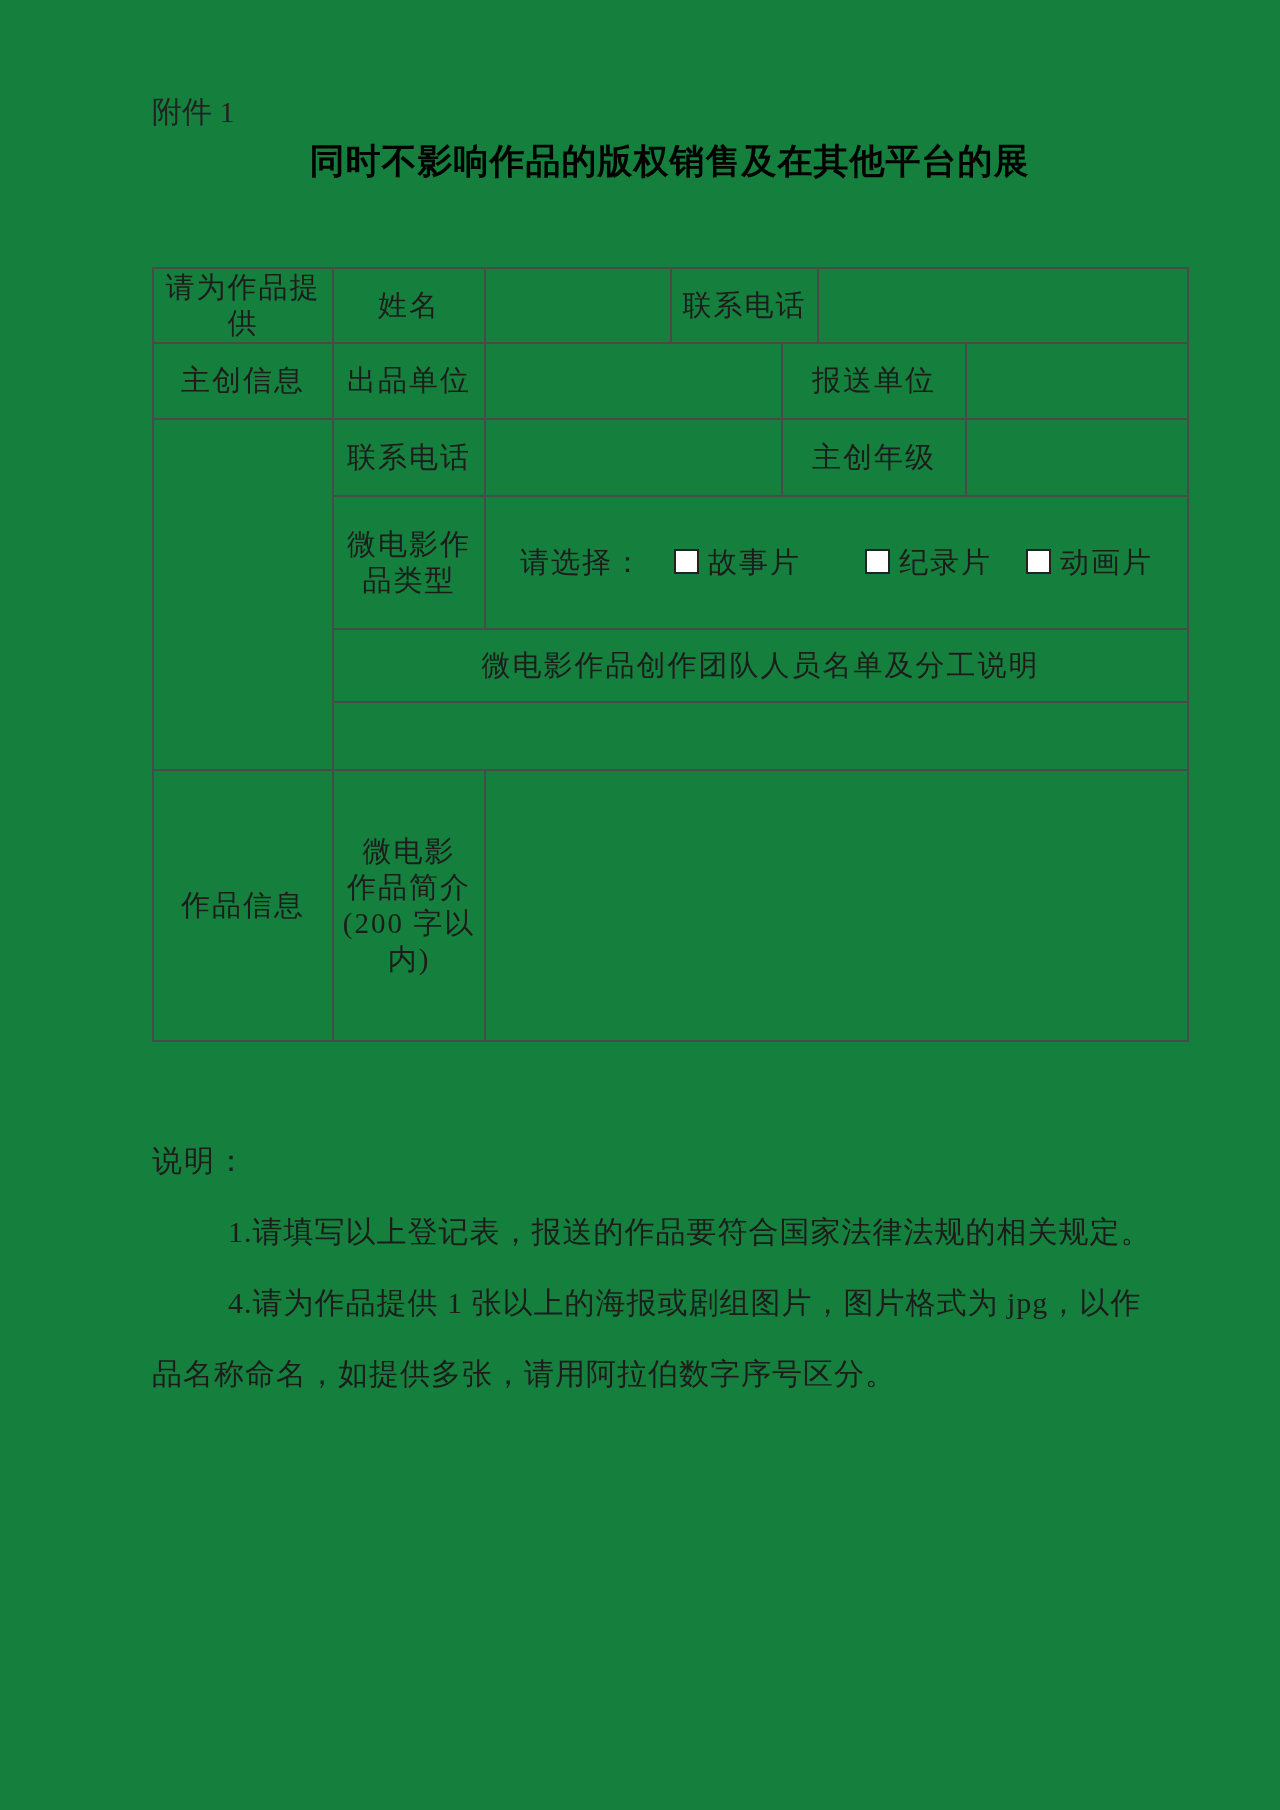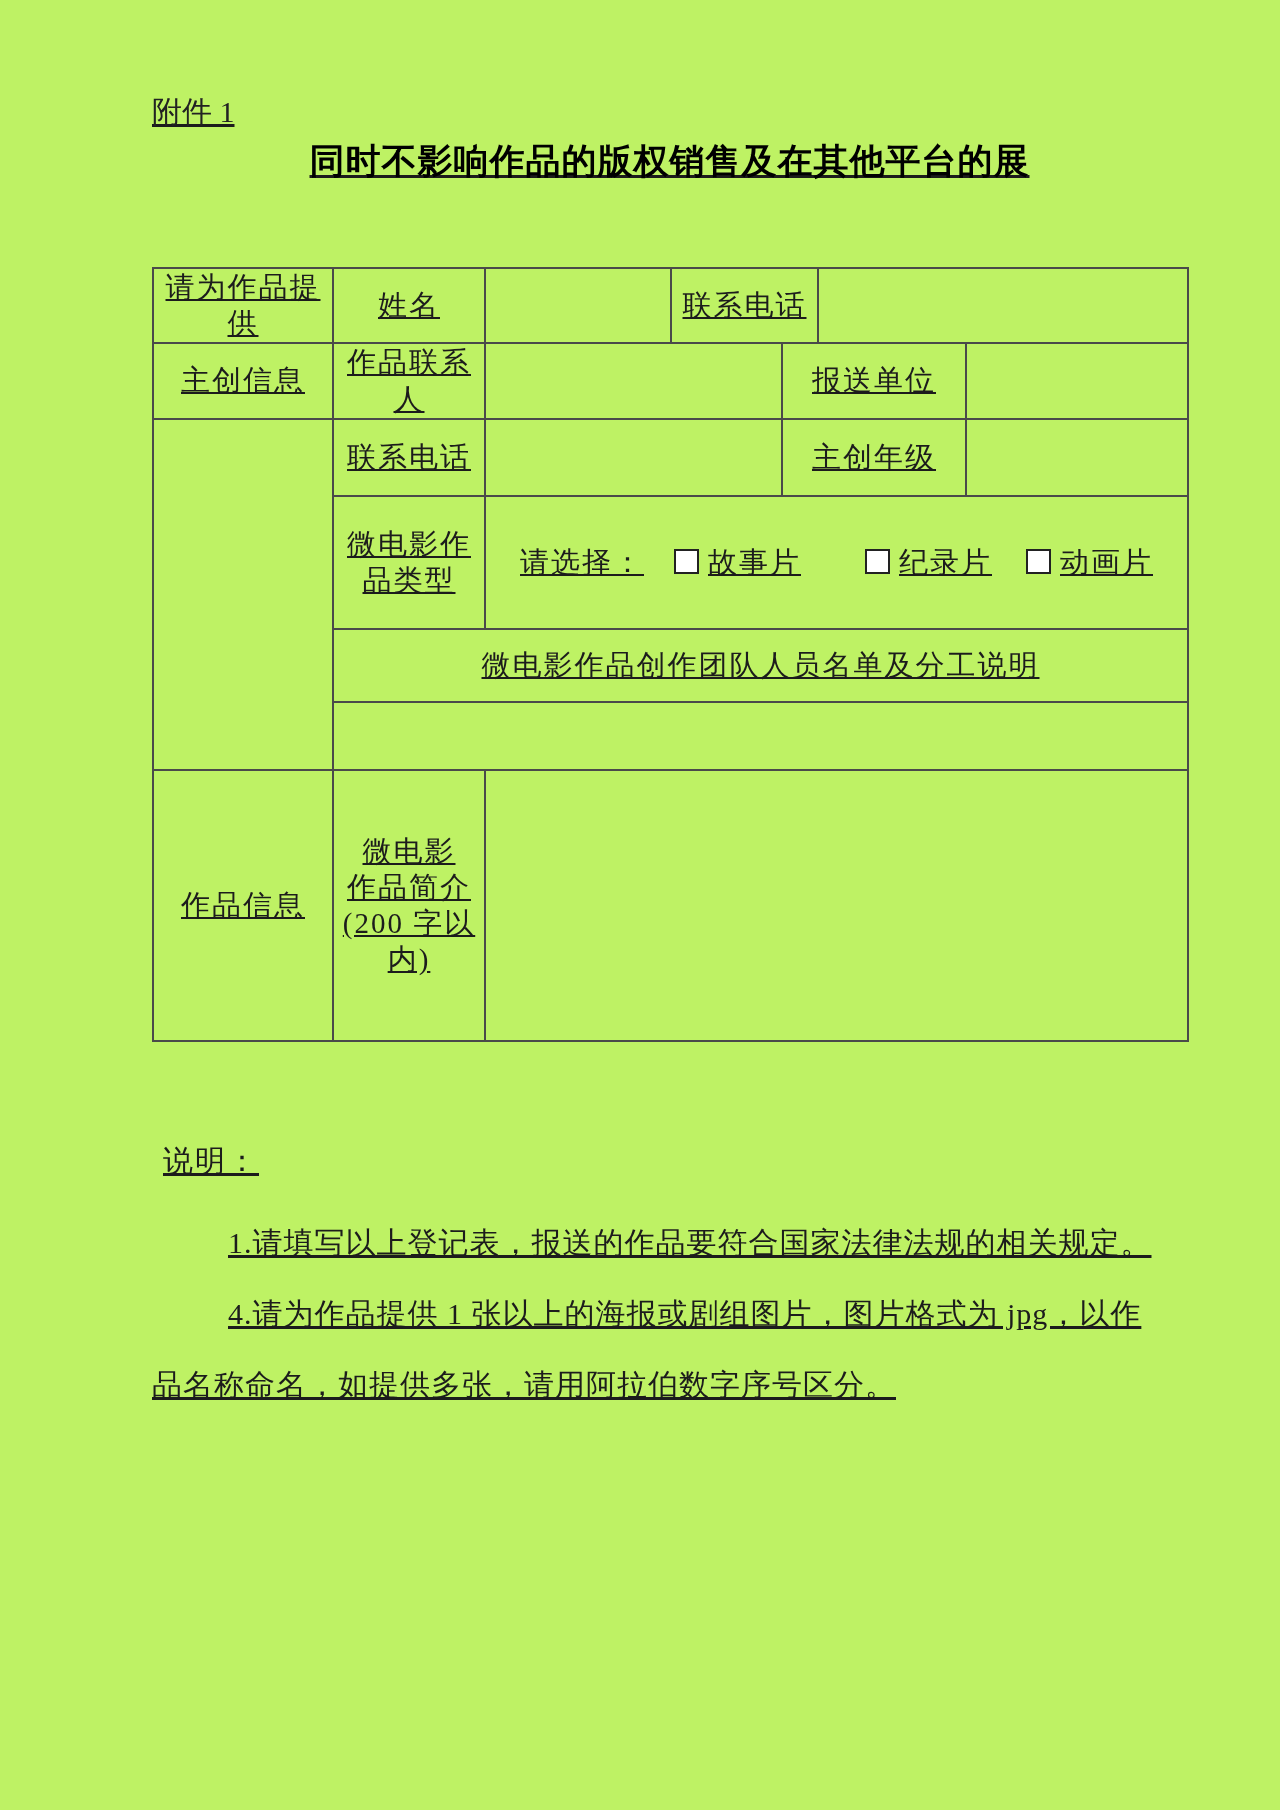--- a/index.html
+++ b/index.html
@@ -1,27 +1,26 @@
 <!DOCTYPE html>
 <html><head>
 <meta charset="utf-8">
 <style>
   html,body { margin:0; padding:0; background:#888; }
   .page {
     position: relative;
     width: 1280px;
     height: 1810px;
     margin: 0 auto;
-    background: #bef264;
+    background: #15803d;
     box-sizing: border-box;
     padding: 93px 93px 0 152px;
     font-family: "Liberation Serif", "DejaVu Serif", serif;
     color: #1c1c1c;
     overflow: hidden;
-    text-decoration: underline;
   }
   .attachment-label {
     font-size: 30px;
     line-height: 38px;
     color: #222;
   }
   .doc-title {
     margin: 8px 0 0 0;
     font-size: 35px;
     line-height: 44px;
@@ -70,21 +69,21 @@
     margin-right: 9px;
     vertical-align: -2px;
     background: #fff;
   }
   .opt { white-space: nowrap; }
   .opt-1 { margin-left: 30px; }
   .opt-2 { margin-left: 64px; }
   .opt-3 { margin-left: 34px; }
   .notes { margin-top: 83px; width: 1035px; }
   .notes-heading {
-    margin: 11px;
+    margin: 0;
     font-size: 30px;
     line-height: 71px;
     letter-spacing: 2px;
   }
   .notes p.note-item {
     margin: 0;
     font-size: 30px;
     line-height: 71px;
     letter-spacing: 1px;
     text-indent: 76px;
@@ -116,21 +115,21 @@
         <tr class="r1">
       <td class="label-col1">请为作品提供</td>
       <td>姓名</td>
       <td></td>
       <td colspan="2">联系电话</td>
       <td colspan="2"></td>
     </tr>
 
     <tr class="r2">
       <td class="wide-space">主创信息</td>
-      <td>作品联系人</td>
+      <td>出品单位</td>
       <td colspan="2"></td>
       <td colspan="2">报送单位</td>
       <td></td>
     </tr>
 
     <tr class="r3">
       <td rowspan="4"></td>
       <td>联系电话</td>
       <td colspan="2"></td>
       <td colspan="2">主创年级</td>

